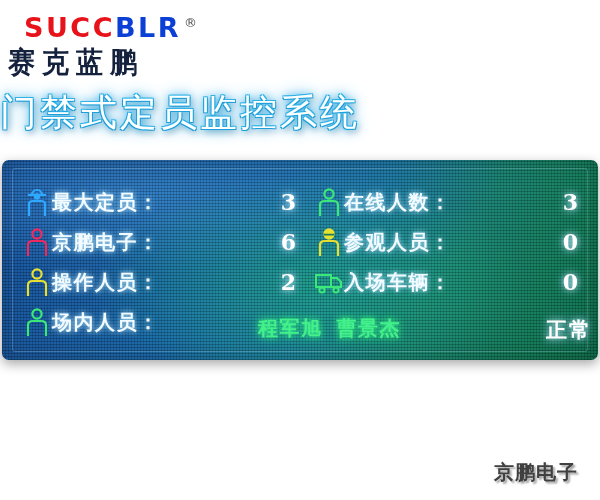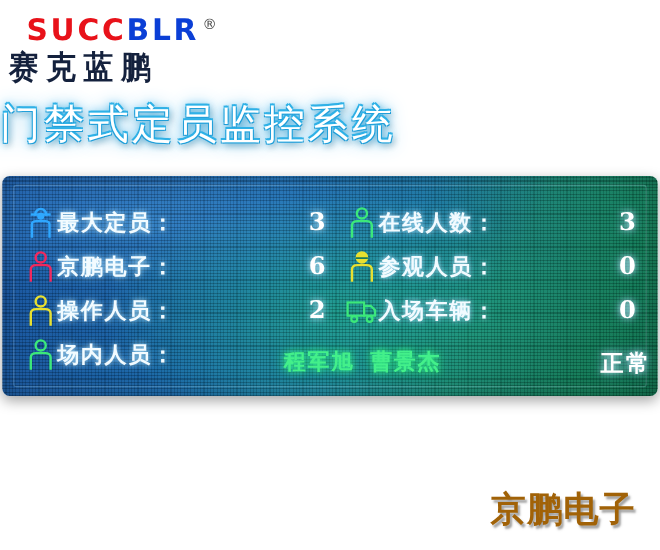--- a/index.html
+++ b/index.html
@@ -182,23 +182,23 @@
     text-shadow: 0 0 6px rgba(200,240,255,0.95), 0 0 14px rgba(130,200,255,0.65);
   }
 
   
   #footer-brand {
     position: absolute;
     right: 22px;
     bottom: 14px;
     font-family: "DejaVu Sans", sans-serif;
     font-weight: 700;
-    font-size: 32px;
+    font-size: 20px;
     letter-spacing: 1px;
-    color: #a16207;
+    color: #404040;
     text-shadow: 2px 2px 2px rgba(130,130,130,0.75);
   }
 </style>
 </head>
 <body>
 
 <div id="brand-logo">
   <div id="brand-wordmark">
     <span class="wm-red">SUCC</span><span class="wm-blue">BLR</span><span id="brand-reg">®</span>
   </div>

